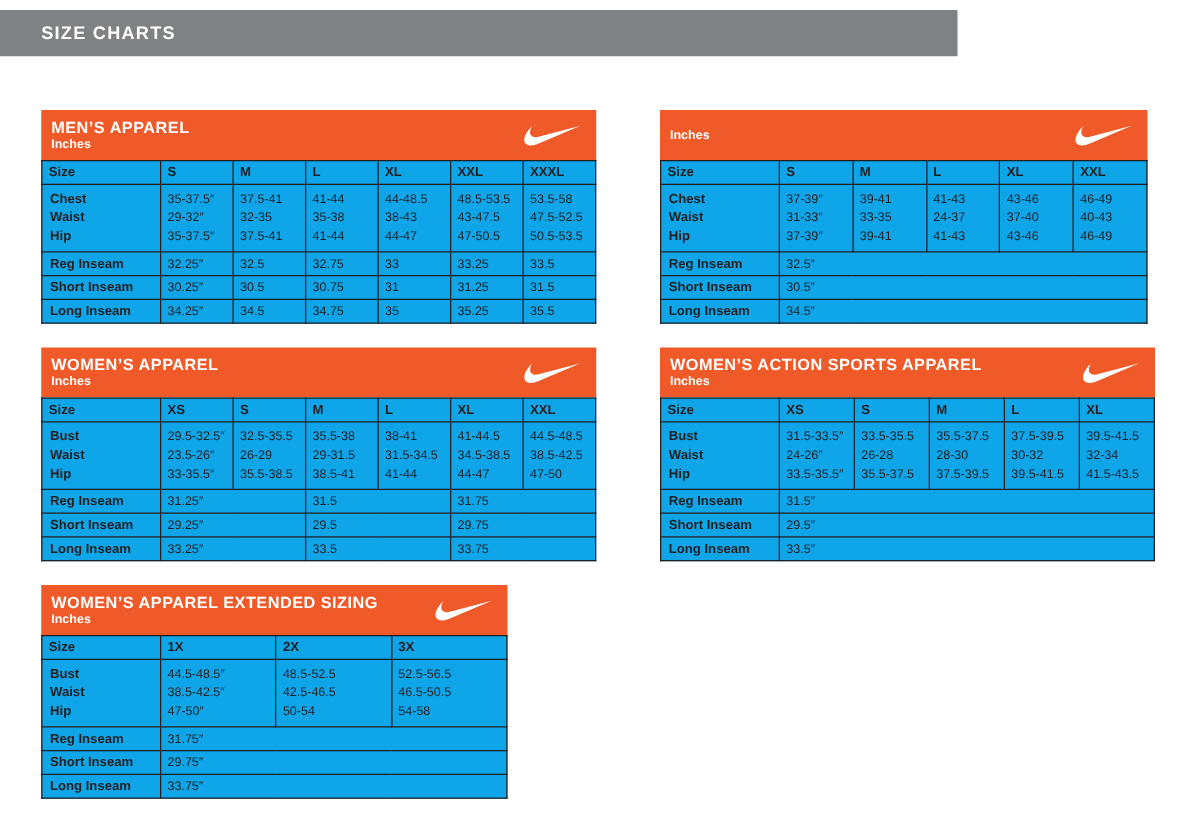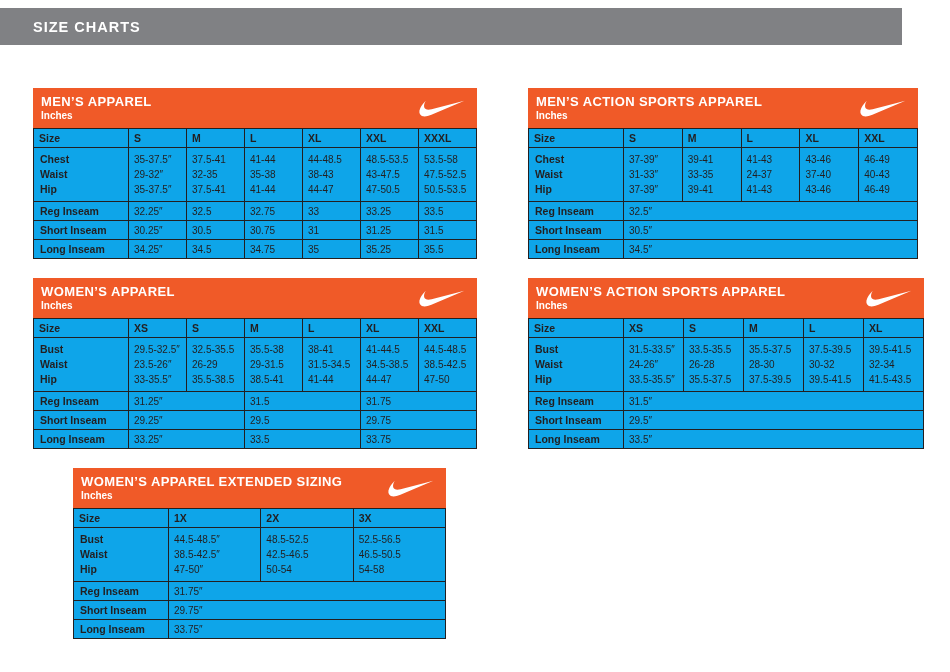--- a/index.html
+++ b/index.html
@@ -5,36 +5,36 @@
   * { margin:0; padding:0; box-sizing:border-box; }
   html,body {
     width:950px; height:672px; background:#ffffff;
     font-family:"Liberation Sans","DejaVu Sans",sans-serif;
     color:#231f20; overflow:hidden; position:relative;
   }
   :root { --orange:#f05a28; --gray:#808184; --border:#231f20; }
 
   
   .topbar {
-    position:absolute; left:0; top:8px; width:902px; height:37px;
+    position:absolute; left:0; top:8px; width:766px; height:37px;
     background:var(--gray);
     display:flex; align-items:center; justify-content:space-between;
     padding:4px 33px;
   }
   .bar-title {
     color:#fff; font-weight:bold; font-size:14.5px; letter-spacing:1px;
   }
 
   
   .card { position:absolute; }
   .pos-0 { left:33px;  top:88px;  width:444px; }
   .pos-1 { left:528px; top:88px;  width:390px; }
   .pos-2 { left:33px;  top:278px; width:444px; }
   .pos-3 { left:528px; top:278px; width:396px; }
-  .pos-4 { left:33px;  top:468px; width:373px;margin-left:40px; }
+  .pos-4 { left:33px;  top:468px; width:373px; }
 
   .card-head {
     background:var(--orange); height:40px;
     display:flex; align-items:center; justify-content:space-between;
     padding:0 12px 0 8px;
   }
   .card-title { color:#fff; font-weight:bold; font-size:13px; letter-spacing:0.4px; line-height:14px; }
   .card-sub   { color:#fff; font-weight:bold; font-size:10px; line-height:12px; margin-top:1px; }
   .swoosh { width:46px; height:21px; fill:#fff; flex:none; margin-left:8px; }
 
@@ -158,21 +158,20 @@
             <td class="val-cell" colspan="1">35</td>
             <td class="val-cell" colspan="1">35.25</td>
             <td class="val-cell" colspan="1">35.5</td>
           </tr>
         </tbody>
       </table>
     </section>
     <section class="card pos-1">
       <header class="card-head">
         <div class="head-text">
-          <div class="card-title">MEN’S ACTION SPORTS APPAREL</div>
           <div class="card-sub">Inches</div>
         </div>
         <svg class="swoosh" viewBox="0 0 69 32" aria-hidden="true">
           <path d="M68.56 4L18.4 25.36Q12.16 28 7.92 28q-4.8 0-6.96-3.36-1.36-2.16-.8-5.48t2.96-7.08q2-3.04 6.56-8-1.6 2.56-2.24 5.28-1.2 5.12 2.16 7.44 1.6 1.12 4.32 1.12 2.16 0 4.8-.72z"></path>
         </svg>
       </header>
       <table class="size-table">
         <colgroup>
           <col class="c-label">
           <col>

